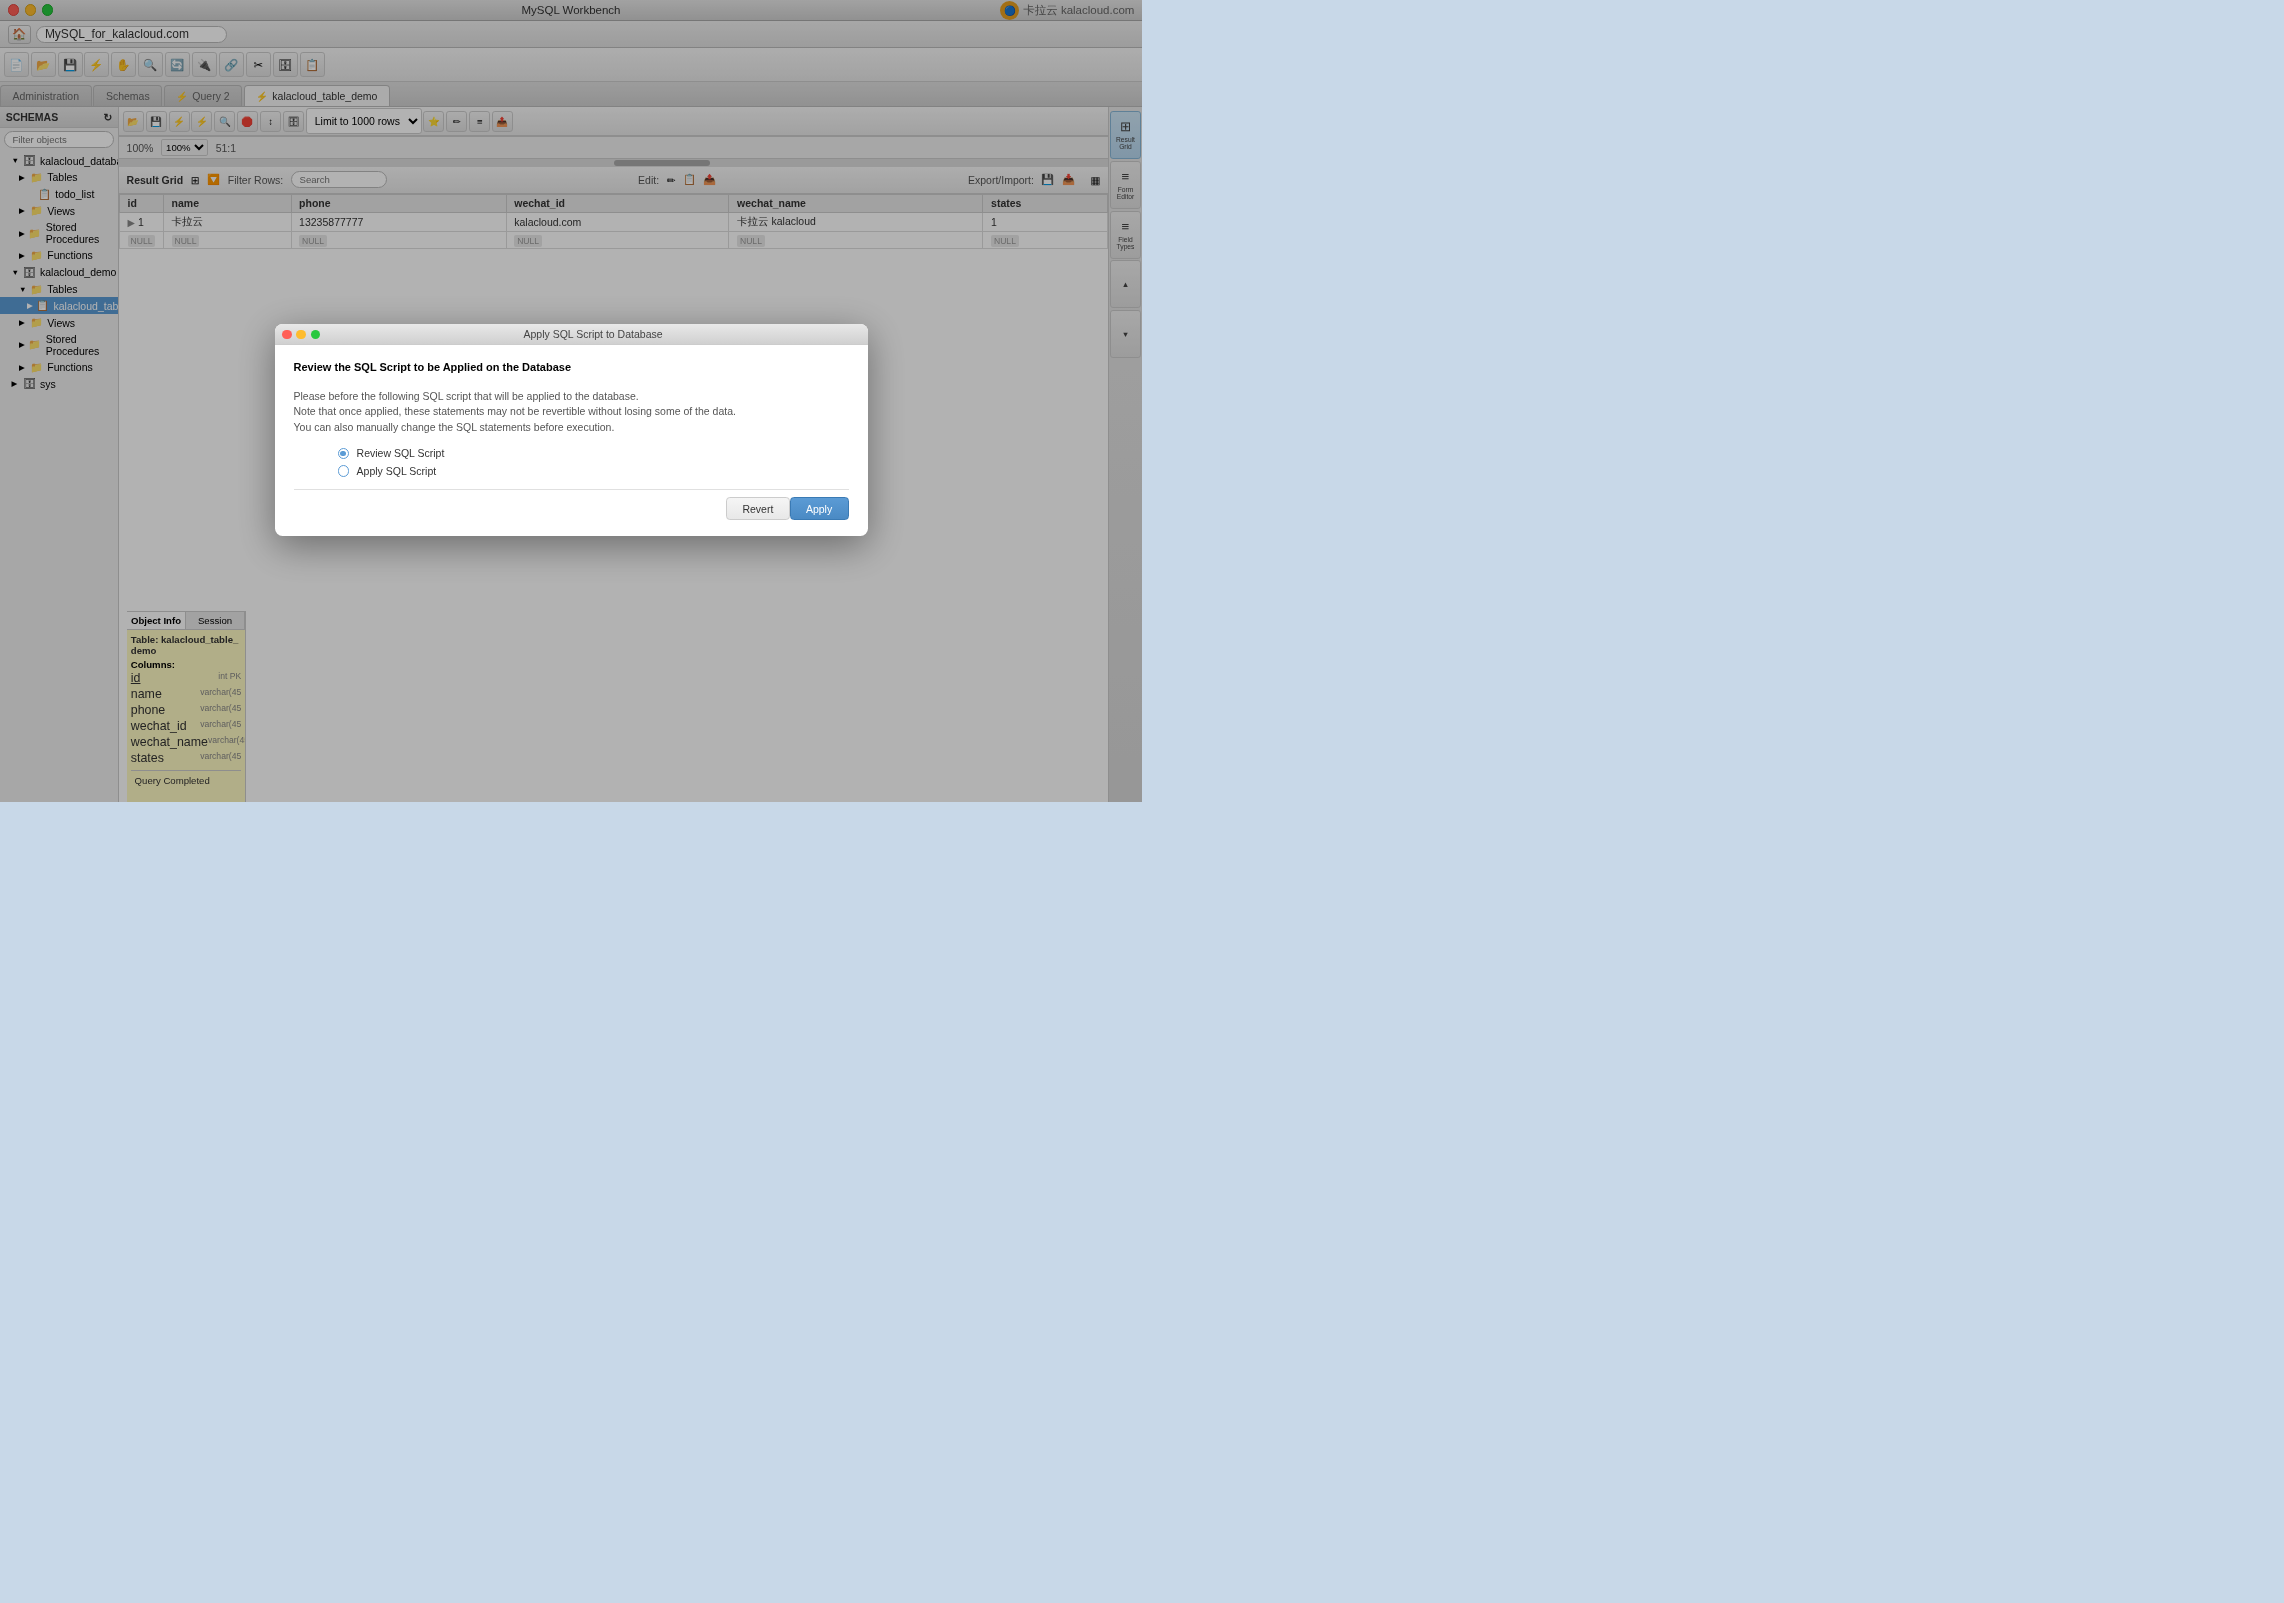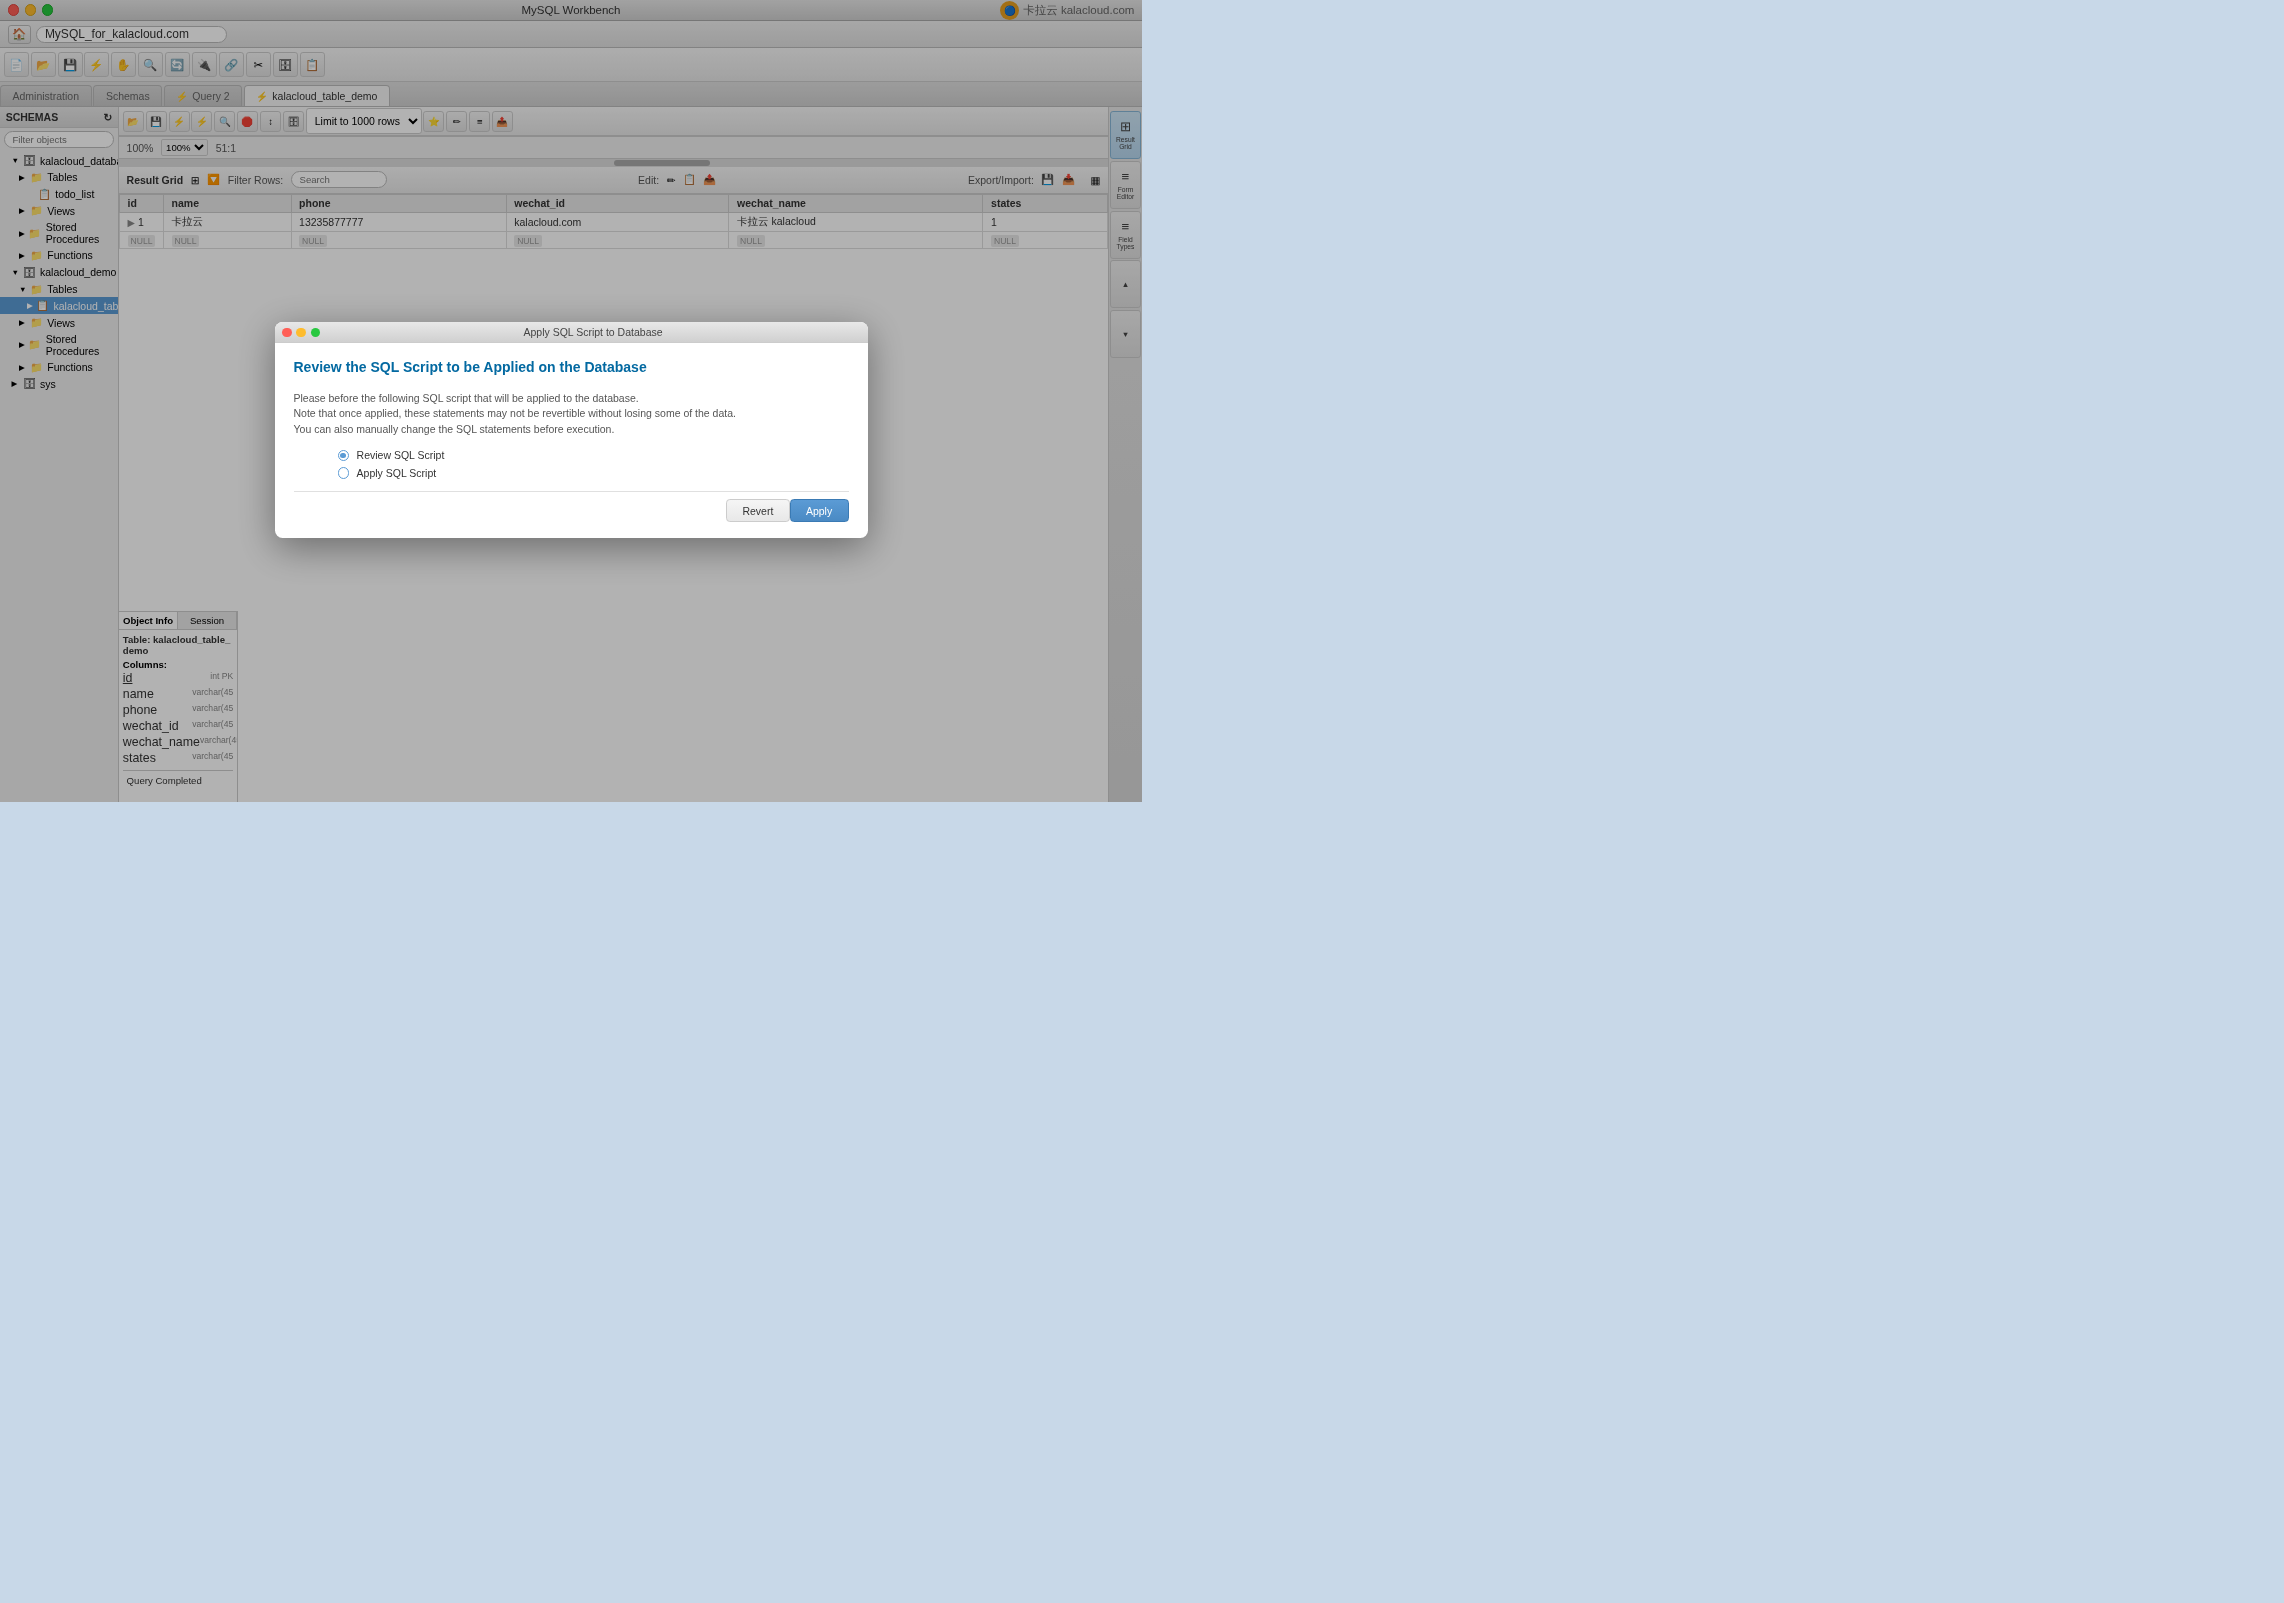--- a/index.html
+++ b/index.html
@@ -93,21 +93,21 @@
     .modal-overlay { position: absolute; top: 0; left: 0; right: 0; bottom: 0; background: rgba(0,0,0,0.3); z-index: 100; display: flex; align-items: center; justify-content: center; }
     .modal { background: white; border-radius: 7.6px; width: 593px; box-shadow: 0 9.6px 38px rgba(0,0,0,0.4); overflow: hidden; position: relative; top: 29px; }
     .modal-titlebar { height: 21px; background: linear-gradient(to bottom, #e8e8e8, #d0d0d0); display: flex; align-items: center; padding: 0 7.6px; gap: 5.7px; border-bottom: 1px solid #ccc; }
     .modal-title { flex: 1; text-align: center; font-size: 10.5px; color: #444; }
     .modal-traffic { display: flex; gap: 4.8px; }
     .modal-dot { width: 9.6px; height: 9.6px; border-radius: 50%; }
     .modal-dot.red { background: #ff5f57; }
     .modal-dot.yellow { background: #febc2e; }
     .modal-dot.green { background: #28c840; }
     .modal-body { padding: 15.3px 19px; }
-    .modal-heading { font-size: 14px; font-weight: 600; color: #0369a1; margin-bottom: 16px; }
+    .modal-heading { font-size: 11px; font-weight: 600; color: #000000; margin-bottom: 16px; }
     .modal-desc { font-size: 10.5px; color: #555; line-height: 1.5; margin-bottom: 11.5px; }
     .modal-steps { display: flex; flex-direction: column; gap: 5.7px; margin-bottom: 11.5px; }
     .modal-step { display: flex; align-items: center; gap: 7.6px; font-size: 10.5px; padding-left: 44px; }
     .step-radio { width: 11.5px; height: 11.5px; border-radius: 50%; border: 1.9px solid #5b9bd5; display: flex; align-items: center; justify-content: center; }
     .step-radio.filled::after { content: ''; width: 5.7px; height: 5.7px; border-radius: 50%; background: #5b9bd5; }
     .step-label { color: #333; }
     .sql-box { background: #1e1e1e; border: 1.9px solid #e0303a; border-radius: 3.8px; padding: 7.6px; font-family: 'Courier New', monospace; font-size: 10.5px; color: #e8e8e8; margin-bottom: 7.6px; min-height: 48px; overflow-x: auto; }
     .sql-kw { color: #569cd6; }
     .sql-tbl { color: #9cdcfe; }
     .modal-actions { display: flex; justify-content: flex-end; gap: 0; padding-top: 7.6px; border-top: 1px solid #e0e0e0; }
@@ -320,21 +320,21 @@
             <td><span class="null-tag">NULL</span></td>
             <td><span class="null-tag">NULL</span></td>
             <td><span class="null-tag">NULL</span></td>
             <td><span class="null-tag">NULL</span></td>
             <td><span class="null-tag">NULL</span></td>
           </tr>
         </tbody>
       </table>
     </div>
 
-    <div style="position:absolute; bottom:0; left:0; width:119px; background:#ffffff; border-right:1px solid #ccc; border-top:1px solid #ccc; height:191px; overflow-y:auto;">
+    <div style="position:absolute; bottom:0; left:8px; width:119px; background:#fef9c3; border-right:1px solid #ccc; border-top:1px solid #ccc; height:191px; overflow-y:auto;">
       <div class="obj-info-tabs">
         <div class="obj-tab active">Object Info</div>
         <div class="obj-tab">Session</div>
       </div>
       <div class="obj-info-content">
         <div class="obj-info-title">Table: kalacloud_table_dem<wbr>o</div>
         <div style="font-weight:600;font-size:9.6px;margin-top:3.8px;">Columns:</div>
         <div class="col-row">
           <span class="col-name pk">id</span>
           <span class="col-type">int PK</span>

